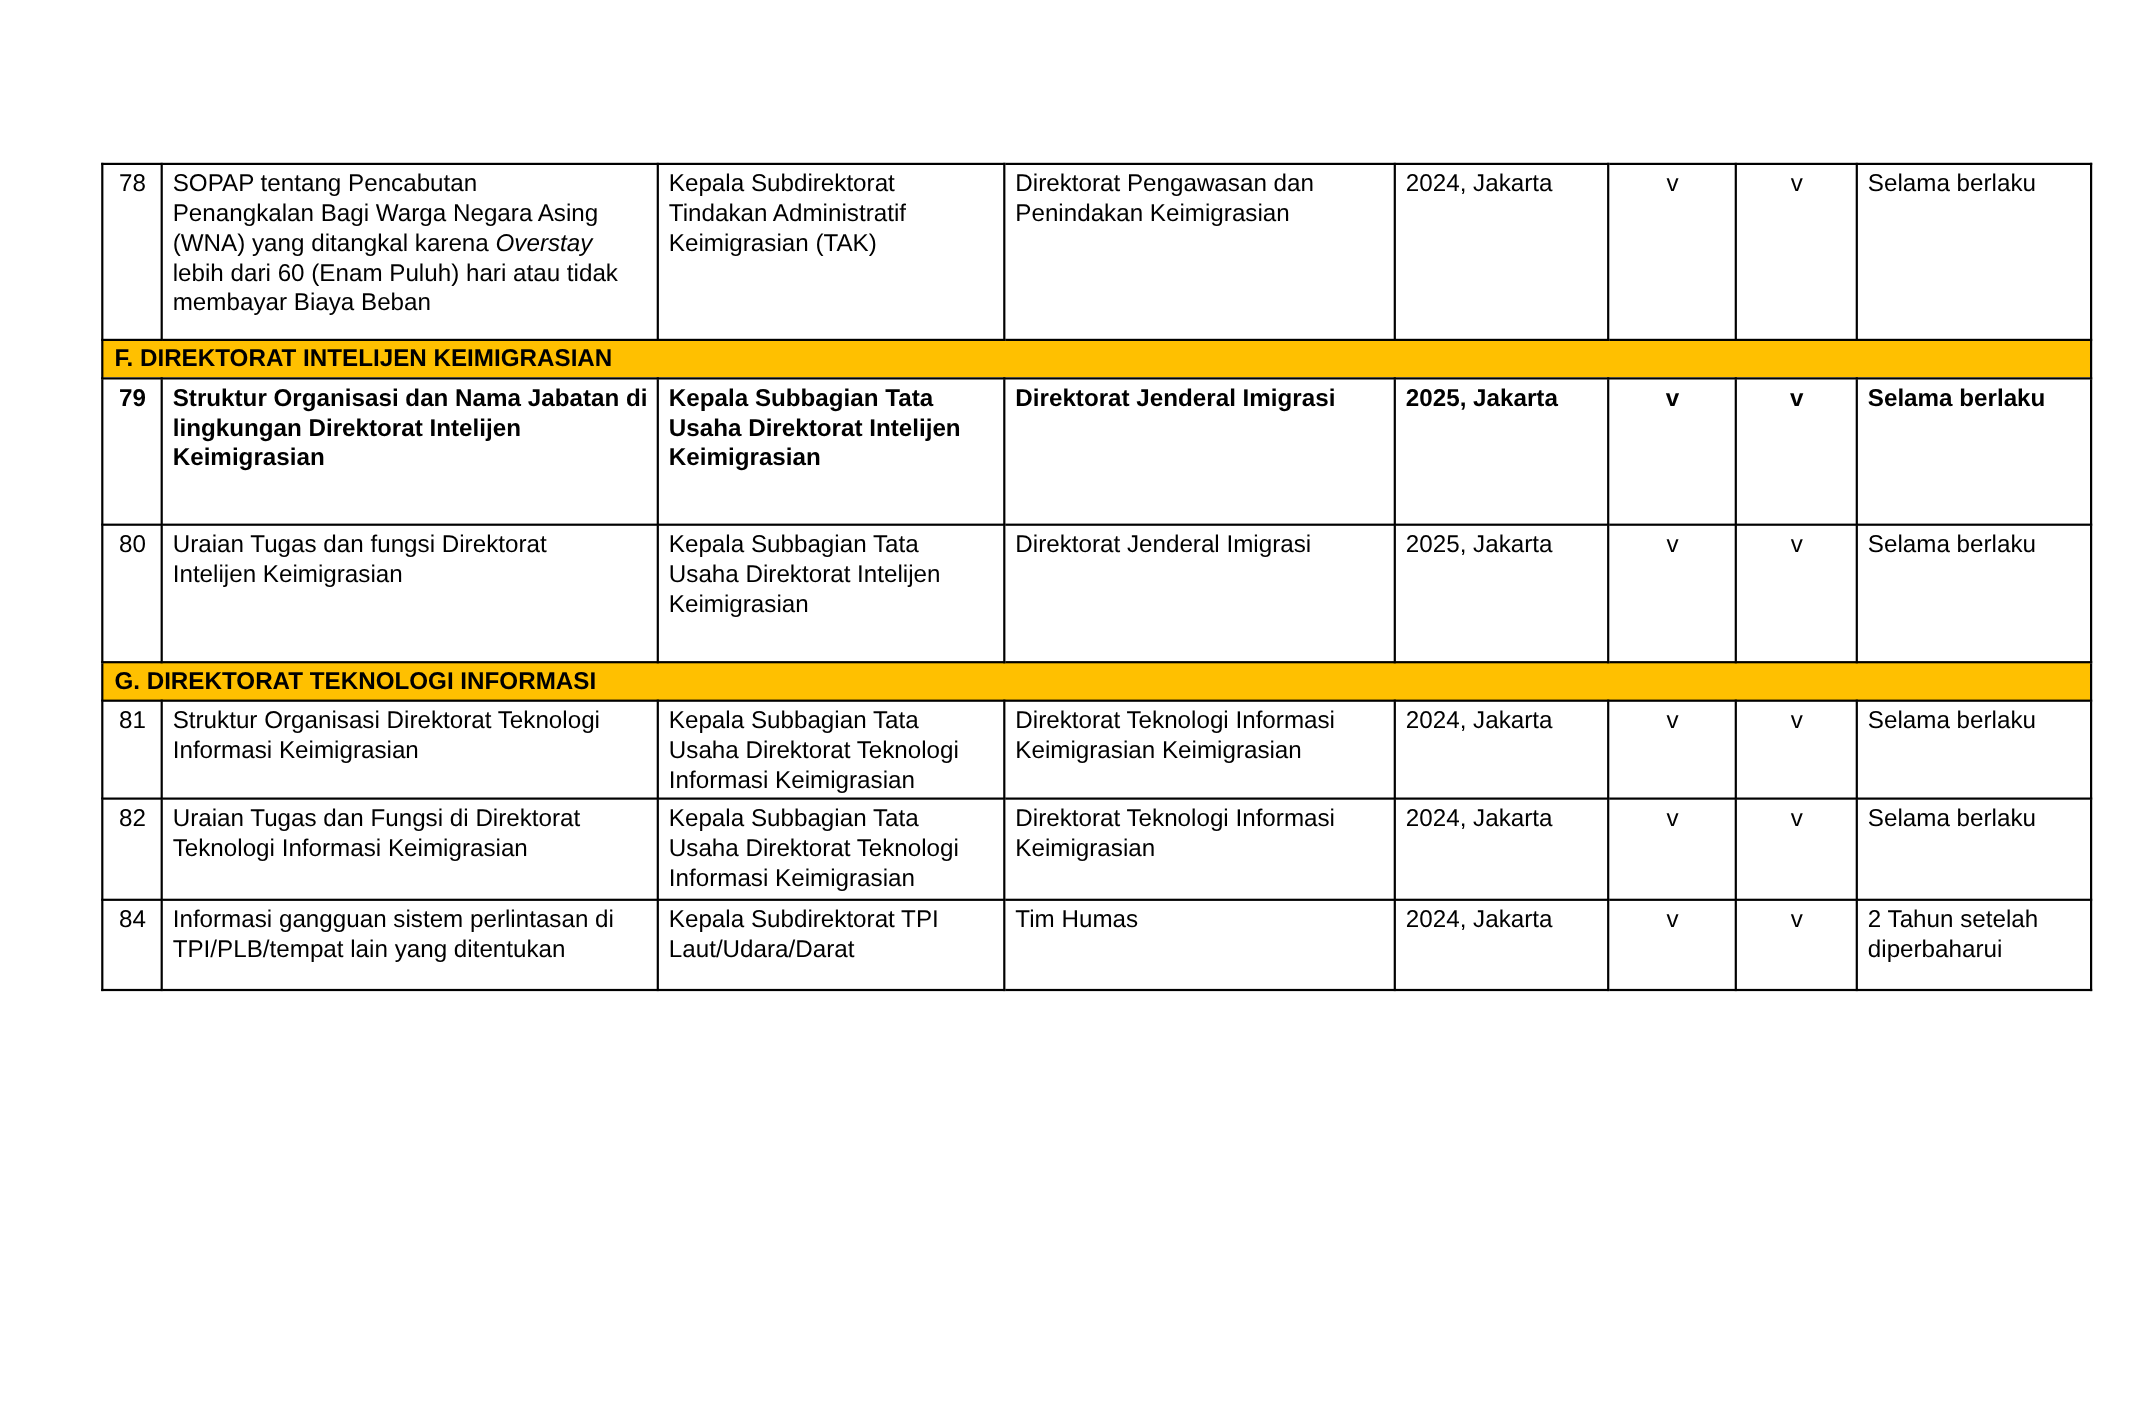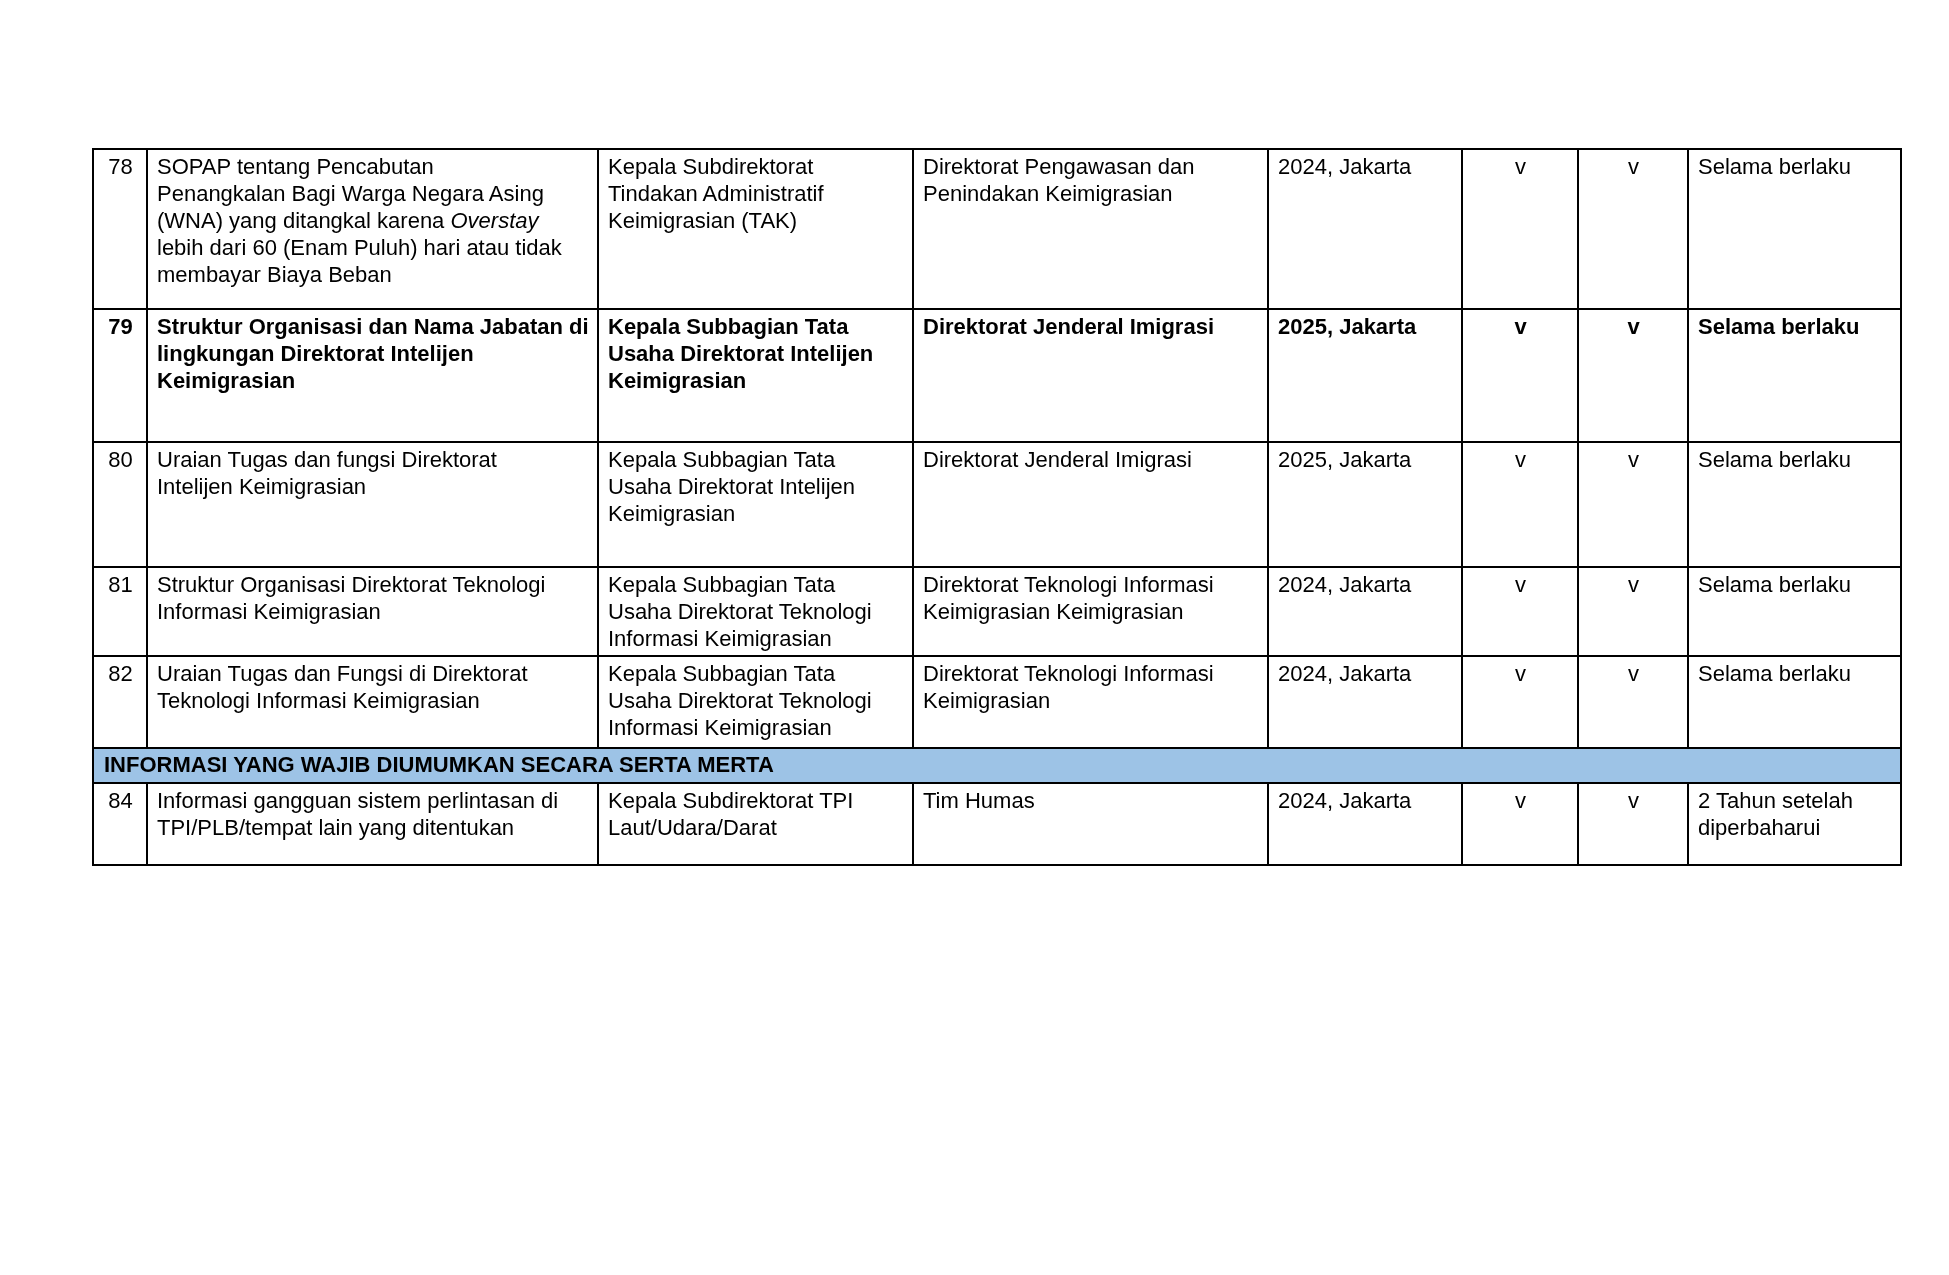--- a/index.html
+++ b/index.html
@@ -83,20 +83,23 @@
           <td class="col-pic">Kepala Subdirektorat
 Tindakan Administratif
 Keimigrasian (TAK)</td>
           <td class="col-unit">Direktorat Pengawasan dan
 Penindakan Keimigrasian</td>
           <td class="col-year">2024, Jakarta</td>
           <td class="col-check">v</td>
           <td class="col-check">v</td>
           <td class="col-retention">Selama berlaku</td>
         </tr>
+        <tr class="section-row">
+          <td class="section-cell" colspan="8" style="background: rgb(255, 192, 0);">F. DIREKTORAT INTELIJEN KEIMIGRASIAN</td>
+        </tr>
         <tr class="data-row" style="height: 133px; font-weight: bold;">
           <td class="col-no">79</td>
           <td class="col-desc"><span class="">Struktur Organisasi dan Nama Jabatan di
 lingkungan Direktorat Intelijen
 Keimigrasian</span></td>
           <td class="col-pic">Kepala Subbagian Tata
 Usaha Direktorat Intelijen
 Keimigrasian</td>
           <td class="col-unit">Direktorat Jenderal Imigrasi</td>
           <td class="col-year">2025, Jakarta</td>
@@ -109,20 +112,23 @@
           <td class="col-desc"><span class="">Uraian Tugas dan fungsi Direktorat
 Intelijen Keimigrasian</span></td>
           <td class="col-pic">Kepala Subbagian Tata
 Usaha Direktorat Intelijen
 Keimigrasian</td>
           <td class="col-unit">Direktorat Jenderal Imigrasi</td>
           <td class="col-year">2025, Jakarta</td>
           <td class="col-check">v</td>
           <td class="col-check">v</td>
           <td class="col-retention">Selama berlaku</td>
+        </tr>
+        <tr class="section-row">
+          <td class="section-cell" colspan="8" style="background: rgb(255, 192, 0);">G. DIREKTORAT TEKNOLOGI INFORMASI</td>
         </tr>
         <tr class="data-row" style="height: 88px;">
           <td class="col-no">81</td>
           <td class="col-desc"><span class="">Struktur Organisasi Direktorat Teknologi
 Informasi Keimigrasian</span></td>
           <td class="col-pic">Kepala Subbagian Tata
 Usaha Direktorat Teknologi
 Informasi Keimigrasian</td>
           <td class="col-unit">Direktorat Teknologi Informasi
 Keimigrasian Keimigrasian</td>
@@ -138,23 +144,20 @@
           <td class="col-pic">Kepala Subbagian Tata
 Usaha Direktorat Teknologi
 Informasi Keimigrasian</td>
           <td class="col-unit">Direktorat Teknologi Informasi
 Keimigrasian</td>
           <td class="col-year">2024, Jakarta</td>
           <td class="col-check">v</td>
           <td class="col-check">v</td>
           <td class="col-retention">Selama berlaku</td>
         </tr>
-        <tr class="section-row">
-          <td class="section-cell" colspan="8" style="background: rgb(157, 195, 230);">INFORMASI YANG WAJIB DIUMUMKAN SECARA SERTA MERTA</td>
-        </tr>
         <tr class="data-row" style="height: 82px; border-radius: 18px;">
           <td class="col-no">84</td>
           <td class="col-desc"><span class="">Informasi gangguan sistem perlintasan di
 TPI/PLB/tempat lain yang ditentukan</span></td>
           <td class="col-pic">Kepala Subdirektorat TPI
 Laut/Udara/Darat</td>
           <td class="col-unit">Tim Humas</td>
           <td class="col-year">2024, Jakarta</td>
           <td class="col-check">v</td>
           <td class="col-check">v</td>

